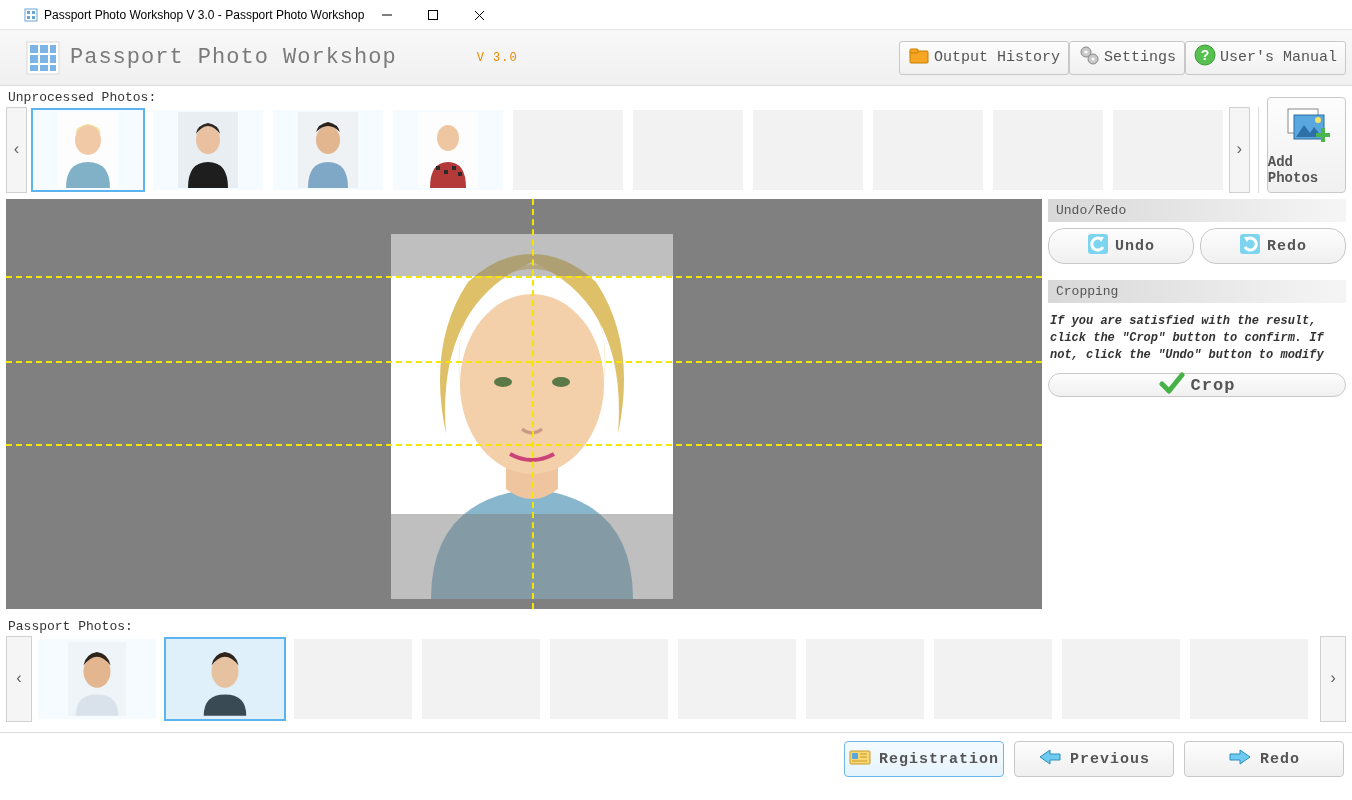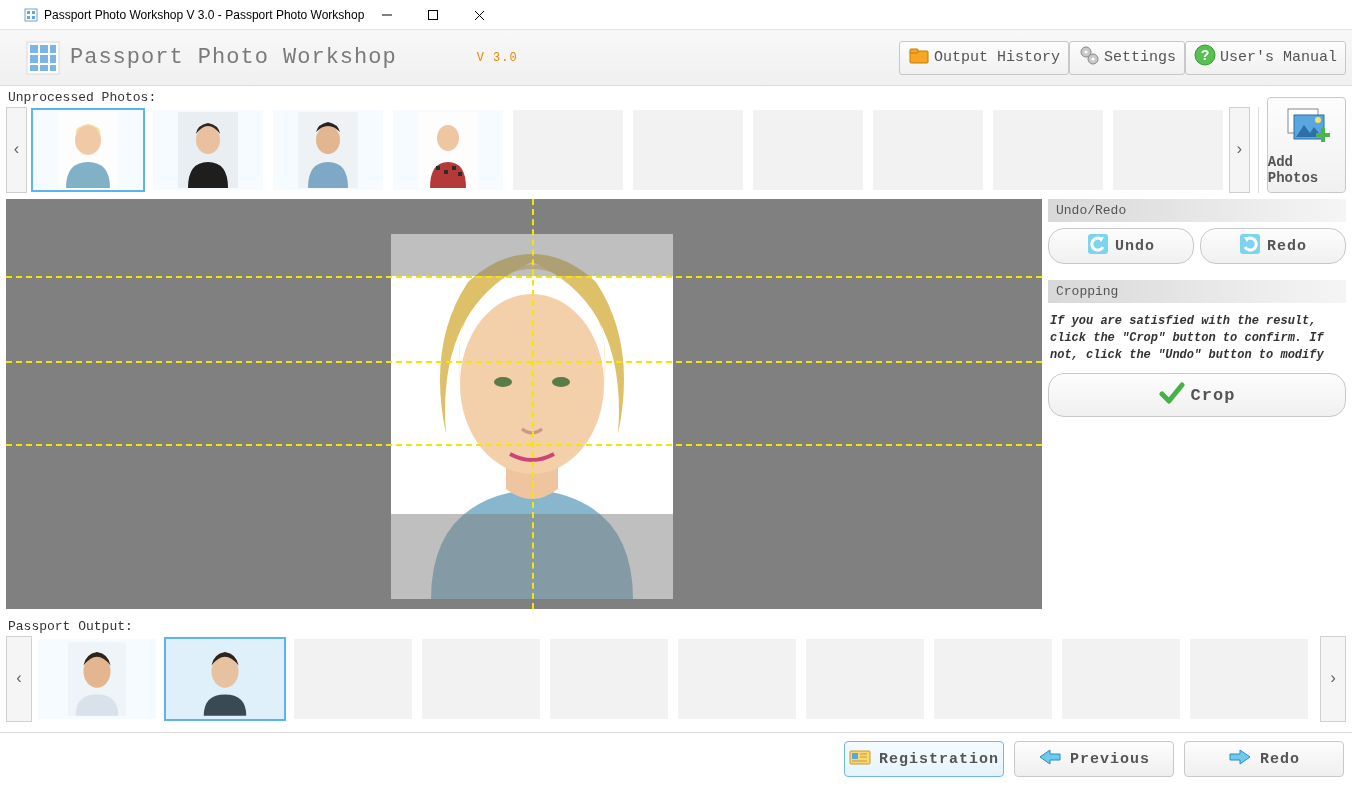--- a/index.html
+++ b/index.html
@@ -38,21 +38,21 @@
   .hline { position:absolute; left:0; right:0; height:0; border-top:2px dashed #f5e600; }
   .vline { position:absolute; top:0; bottom:0; width:0; border-left:2px dashed #f5e600; }
   .photo-rect { position:absolute; left:385px; top:35px; width:282px; height:365px; background:#fff; }
   .shade-top { position:absolute; left:385px; top:35px; width:282px; height:42px; background:rgba(128,128,128,.5);}
   .shade-bot { position:absolute; left:385px; bottom:0; width:282px; height:95px; background:rgba(128,128,128,.5);}
   .rpanel { width:298px; display:flex; flex-direction:column; gap:6px; }
   .group-title { background:linear-gradient(to right,#d8d8d8,#f5f5f5); color:#555; font-size:13px; padding:4px 8px; }
   .two { display:flex; gap:6px; }
   .two .pbtn { flex:1; }
   .instr { font-size:12px; color:#333; line-height:1.4; font-weight:bold; padding:4px 2px;font-style:italic; }
-  .crop-btn { height:44px; }
+  .crop-btn { height:24px; }
   
   .bottom-strip .thumb-slot{ width:118px; height:80px; }
   
   .footer { display:flex; justify-content:flex-end; gap:10px; padding:8px 8px 0 8px; border-top:1px solid #dcdcdc; margin-top:4px;}
   .fbtn { width:160px; height:36px; display:flex; align-items:center; justify-content:center; gap:8px; border:1px solid #c8c8c8; border-radius:4px; background:linear-gradient(#fdfdfd,#efefef); cursor:default;}
   .fbtn-label{ font-size:15px; color:#555; font-weight:bold; letter-spacing:1px;}
   .fbtn.sel{ border-color:#6fb7e8; background:linear-gradient(#f5fbff,#e5f3fc);}
   
   svg.person{width:60px;height:76px;}
   svg.person-sm{width:58px;height:74px;}
@@ -257,21 +257,21 @@
     <div class="instr">If you are satisfied with the result, click the "Crop" button to confirm. If not, click the "Undo" button to modify</div>
     <div class="pbtn crop-btn">
       <span><svg width="26" height="26">
             <polyline points="3,14 10,21 23,5" fill="none" stroke="#46b146" stroke-width="5" stroke-linecap="round" stroke-linejoin="round"></polyline>
           </svg></span>
       <span class="pbtn-label" style="font-size:17px">Crop</span>
     </div>
   </div>
 </div>
 
-<div class="section-label" style="margin-top:6px">Passport Output:</div>
+<div class="section-label" style="margin-top:6px">Passport Photos:</div>
 
 <div class="strip-row bottom-strip">
   <div class="scroll-arrow" style="height:86px">‹</div>
   <div class="thumbs">
     <div class="thumb" style="width:118px">
       <svg class="person-sm" viewBox="0 0 60 76">
           <rect width="60" height="76" fill="#eef4f8"></rect>
           <ellipse cx="30" cy="30" rx="14" ry="17" fill="#e3b690"></ellipse>
           <path d="M16 24 Q30 6 44 24 Q42 12 30 10 Q18 12 16 24" fill="#2d241c"></path>
           <path d="M8 76 Q8 54 30 54 Q52 54 52 76 Z" fill="#d9e2ea"></path>

